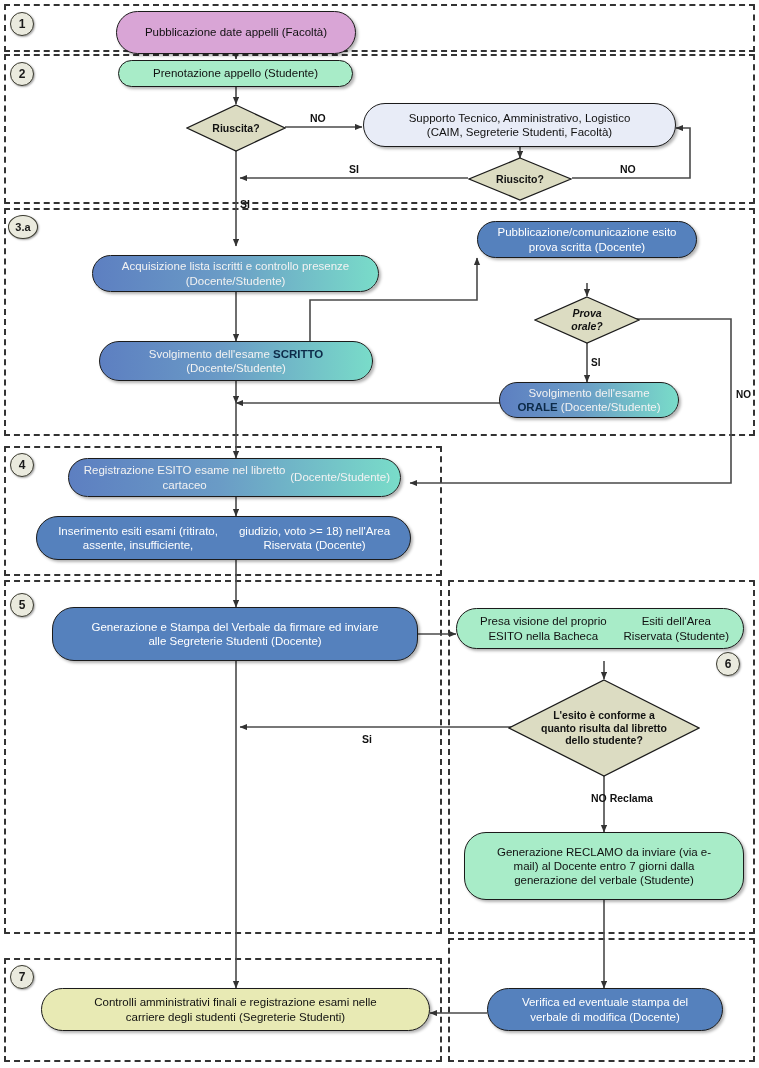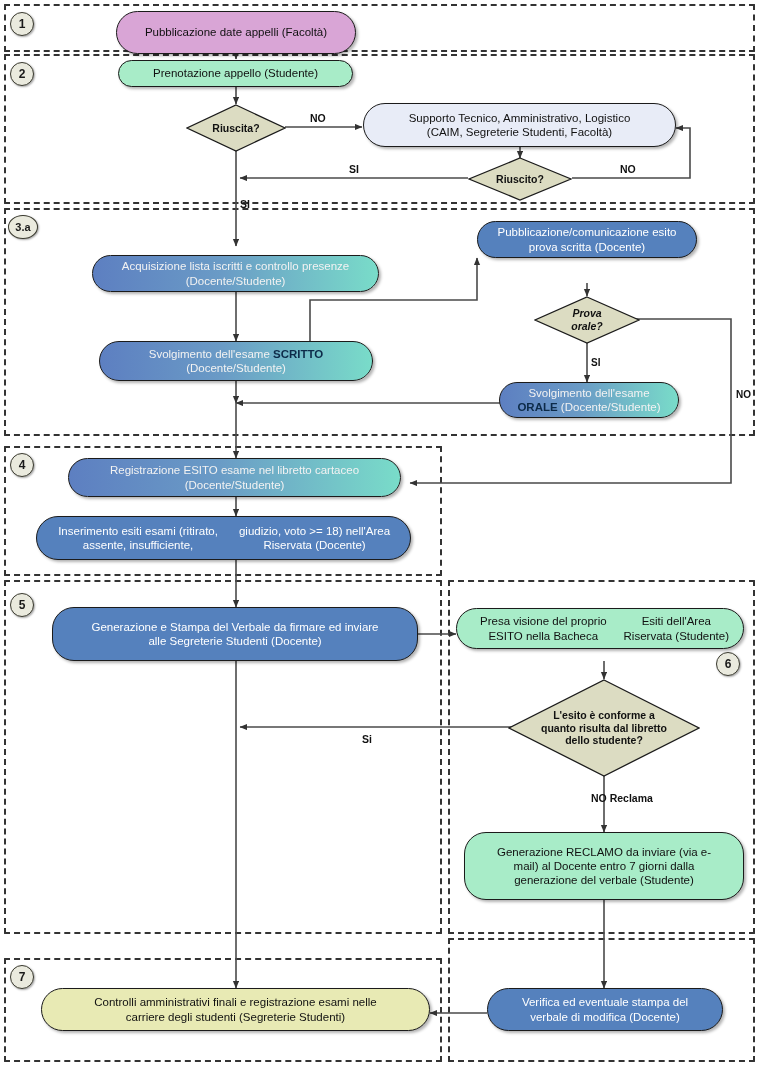--- a/index.html
+++ b/index.html
@@ -242,21 +242,21 @@
   </div>
 
   <div class="node n-grad" style="left:499px; top:382px; width:180px; height:36px; flex-direction:column; border-radius:18px;">
     <span>Svolgimento dell'esame</span>
     <span><span class="strong">ORALE</span><span> (Docente/Studente)</span></span>
   </div>
 
   <div class="elabel small" style="left:591px; top:357px;">SI</div>
   <div class="elabel small" style="left:736px; top:389px;">NO</div>
 
-  <div class="node n-grad" style="left:68px; top:458px; width:333px; height:39px; flex-direction:column;">
+  <div class="node n-grad" style="left:68px; top:458px; width:333px; height:39px; flex-direction:row;">
     <span>Registrazione ESITO esame nel libretto cartaceo</span>
     <span>(Docente/Studente)</span>
   </div>
 
   <div class="node n-blue" style="left:36px; top:516px; width:375px; height:44px; flex-direction:row;">
     <span>Inserimento esiti esami (ritirato, assente, insufficiente,</span>
     <span>giudizio, voto &gt;= 18) nell'Area Riservata (Docente)</span>
   </div>
 
   <div class="node n-blue" style="left:52px; top:607px; width:366px; height:54px; flex-direction:column;">

